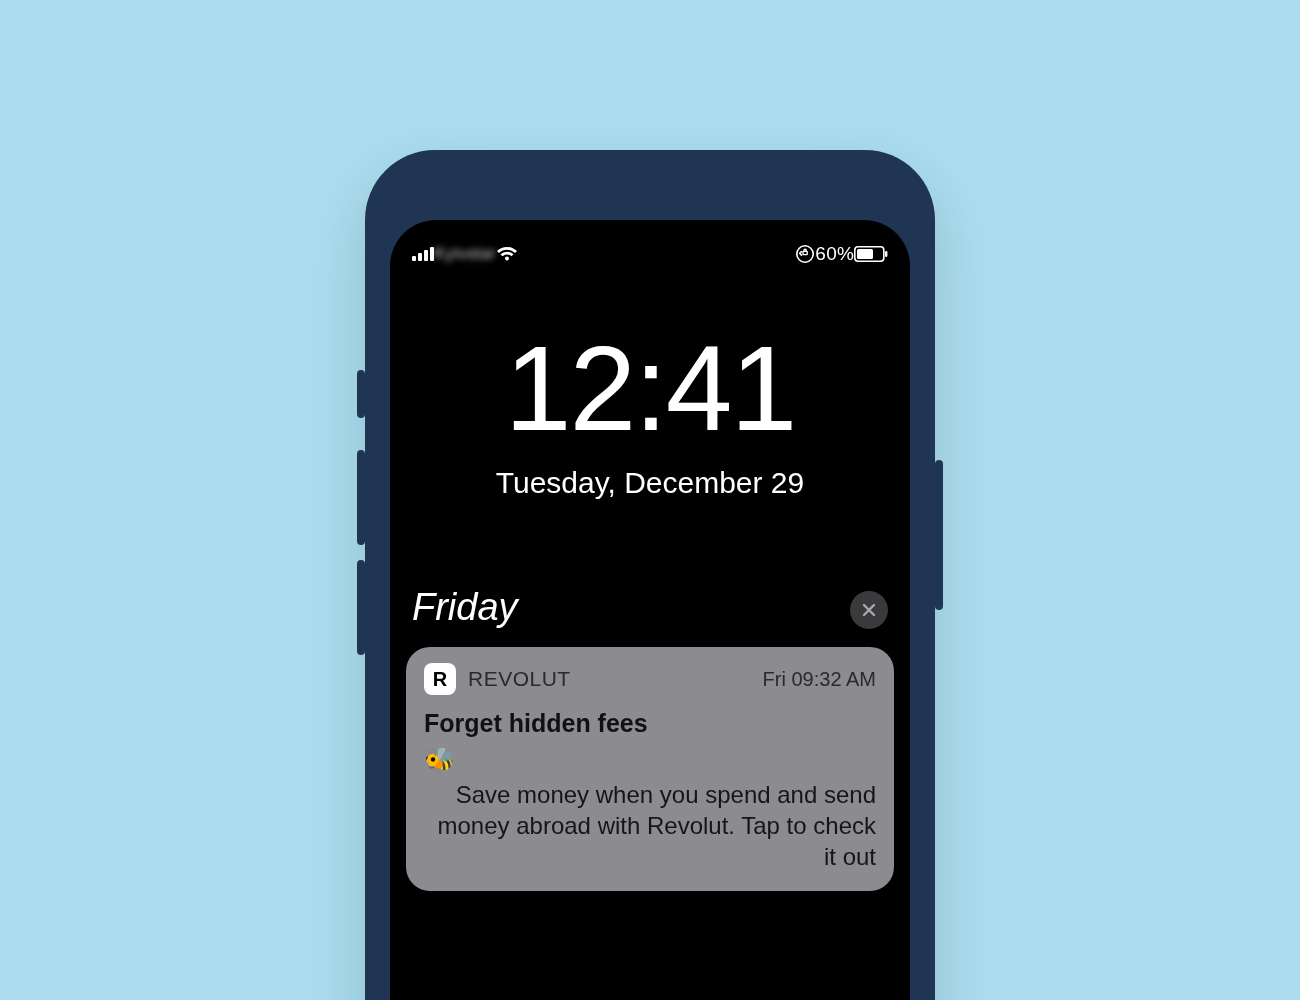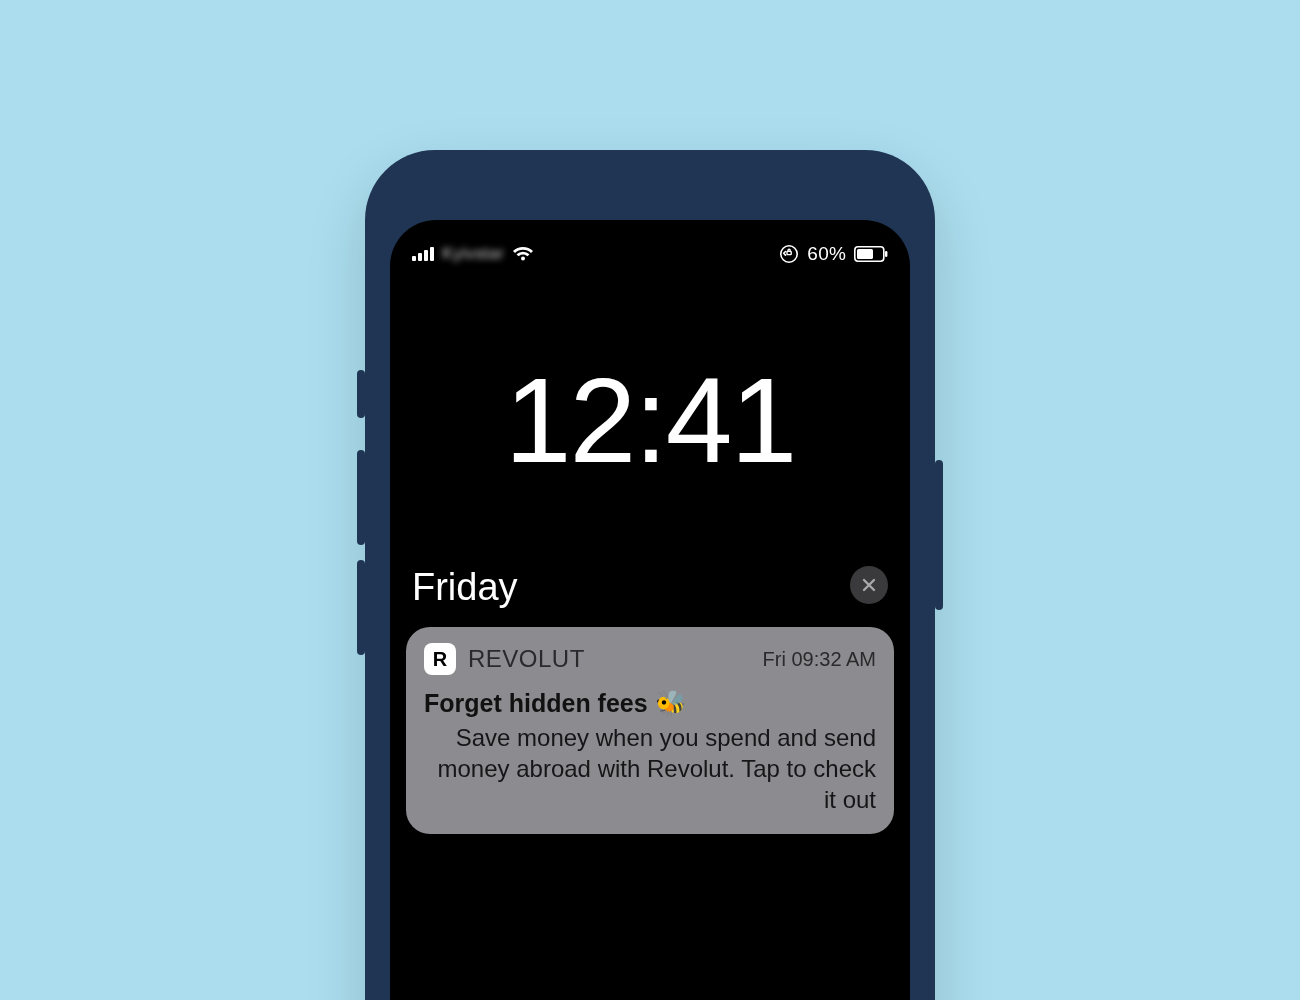--- a/index.html
+++ b/index.html
@@ -46,51 +46,52 @@
   }
 
   
   .status-bar {
     display: flex;
     align-items: center;
     justify-content: space-between;
     padding: 20px 22px 0 22px;
     height: 48px;
   }
-  .status-left, .status-right { display: flex; align-items: center; gap: 8px; }
+  .status-left, .status-right { display: flex; align-items: center; gap: 0; }
   .carrier {
     color: #ffffff;
     filter: blur(3px);
     opacity: 0.75;
     font-size: 17px;
     letter-spacing: 0.2px;
   }
   .battery-text { font-size: 19px; letter-spacing: 0.2px; }
 
   
-  .clock-block { text-align: center; margin-top: 92px; }
+  .clock-block { text-align: center; margin-top: 60px; }
   .time {
     font-size: 120px;
     font-weight: 200;
     letter-spacing: -2px;
     line-height: 1;
   }
   .date {
     margin-top: 18px;
     font-size: 30px;
     font-weight: 400;
   }
 
   
   .group-row {
     display: flex;
-    align-items: flex-start;
+    align-items: flex-end;
     justify-content: space-between;
     padding: 0 22px;
     margin-top: 86px;
+    font-style: italic;
   }
   .group-title { font-size: 38px; font-weight: 400; }
   .clear-btn {
     width: 38px; height: 38px;
     border-radius: 50%;
     background: #3A3A3C;
     display: flex; align-items: center; justify-content: center;
     cursor: pointer;
   }
 
@@ -112,37 +113,38 @@
     border-radius: 8px;
     background: #ffffff;
     display: flex; align-items: center; justify-content: center;
     font-weight: 800;
     font-family: "Arial Black", Arial, sans-serif;
     font-size: 20px;
     color: #000;
     line-height: 1;
   }
   .app-name {
-    font-size: 24px;
+    font-size: 21px;
     letter-spacing: 0.5px;
     color: #2a2a2c;
   }
   .notif-time {
     margin-left: auto;
     font-size: 20px;
     color: #2a2a2c;
   }
   .notif-title {
     margin-top: 14px;
     font-size: 25px;
     font-weight: 700;
     color: #111;
     display: flex;
     align-items: flex-start;
     gap: 8px;
+    flex-direction: column;
   }
   .notif-body {
     margin-top: 4px;
     font-size: 24px;
     line-height: 1.3;
     color: #161618;
     text-align: right;
   }
 
   
@@ -193,20 +195,21 @@
             <rect x="0.8" y="0.8" width="29" height="14.4" rx="3.2" fill="none" stroke="#fff" stroke-width="1.6"></rect>
             <rect x="3" y="3" width="16" height="10" rx="1.6" fill="#fff"></rect>
             <rect x="31" y="5" width="2.4" height="6" rx="1.2" fill="#fff"></rect>
           </svg>
         </span>
       </div>
     </div>
 
     <div class="clock-block">
       <div class="time">12:41</div>
+      <div class="date">Tuesday, December 29</div>
     </div>
 
     <div class="group-row">
       <div class="group-title">Friday</div>
       <div class="clear-btn">
         <span>
           <svg class="ico" width="16" height="16" viewBox="0 0 16 16">
             <path d="M3 3l10 10M13 3L3 13" stroke="#A9A9AD" stroke-width="2.4" stroke-linecap="round"></path>
           </svg>
         </span>

